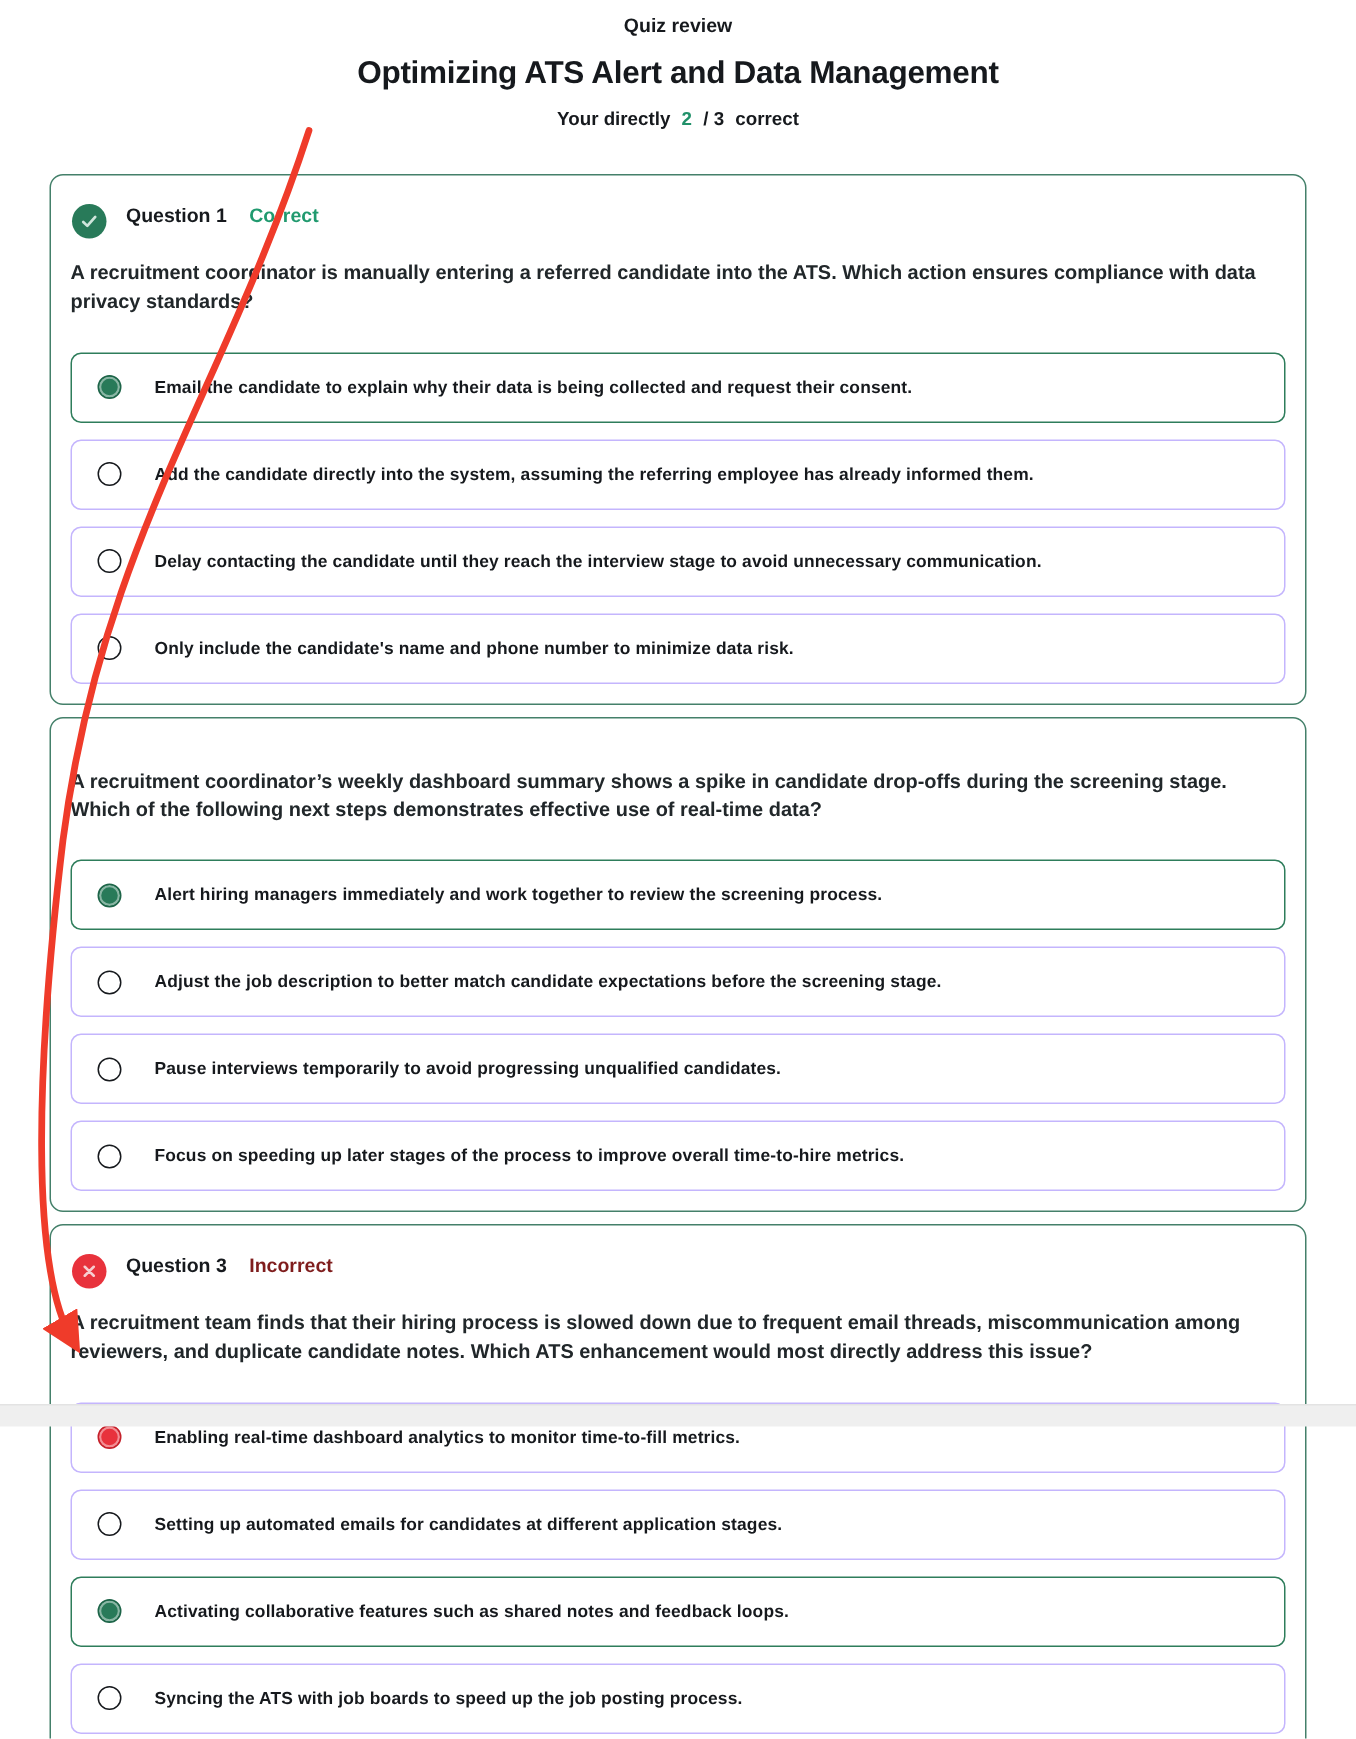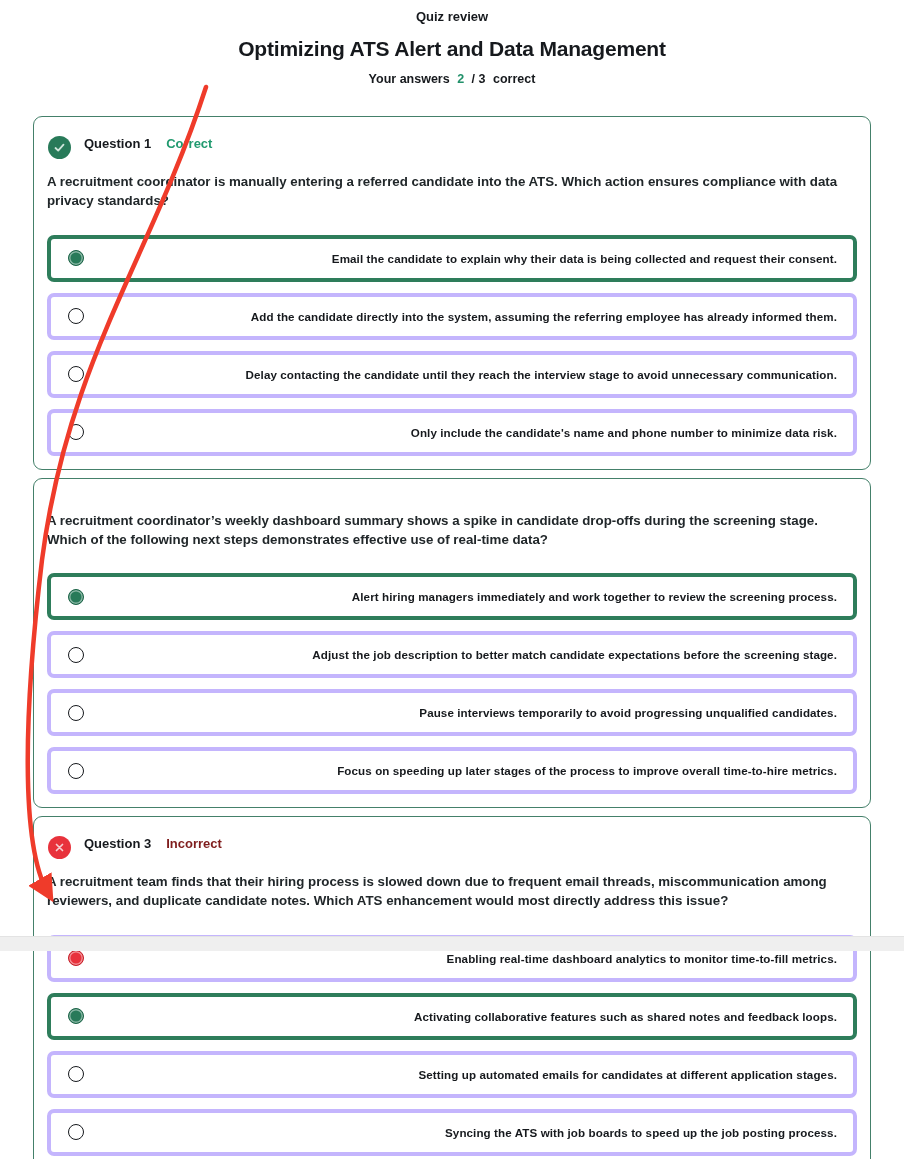--- a/index.html
+++ b/index.html
@@ -48,28 +48,27 @@
   .q-text {
     margin-top:13px;
     font-size:13.3px; font-weight:600; line-height:1.45;
     color:#21272a;
     padding:0 10px 0 0;
   }
 
   .options { margin-top:24px; }
   .opt {
     display:flex; align-items:center; gap:22px;
-    border:4px solid #c4b5fd;
+    border:1px solid #c4b5fd;
     border-radius:7px;
     height:47px;
     padding:0 16px 0 17px;
     margin-bottom:11px;
     background:#fff;
     cursor:pointer;
-    justify-content:space-between;
   }
   .opt:last-child { margin-bottom:0; }
   .opt.sel-correct { border-color:#2e7d5b; }
   .radio {
     width:16px; height:16px; border-radius:50%;
     border:1.4px solid #16191d;
     background:#fff; flex:0 0 auto;
   }
   .opt.sel-correct .radio {
     background:#287a59; border-color:#1d6448;
@@ -95,21 +94,21 @@
 </style>
 </head>
 <body>
 
 <div class="page">
 
   <div class="header">
     <div class="eyebrow">Quiz review</div>
     <div class="title">Optimizing ATS Alert and Data Management</div>
     <div class="score">
-      <span>Your answers</span>
+      <span>Your directly</span>
       <span class="correct-count">2</span>
       <span>/ 3</span>
       <span>correct</span>
     </div>
   </div>
 
   <div class="cards">
 
     <div class="card">
       <div class="q-header">
@@ -173,27 +172,27 @@
         </div>
         <span class="q-label">Question 3</span>
         <span class="q-status incorrect">Incorrect</span>
       </div>
       <div class="q-text">A recruitment team finds that their hiring process is slowed down due to frequent email threads, miscommunication among reviewers, and duplicate candidate notes. Which ATS enhancement would most directly address this issue?</div>
       <div class="options">
         <div class="opt sel-incorrect">
           <span class="radio"></span>
           <span class="opt-text">Enabling real-time dashboard analytics to monitor time-to-fill metrics.</span>
         </div>
+        <div class="opt">
+          <span class="radio"></span>
+          <span class="opt-text">Setting up automated emails for candidates at different application stages.</span>
+        </div>
         <div class="opt sel-correct">
           <span class="radio"></span>
           <span class="opt-text">Activating collaborative features such as shared notes and feedback loops.</span>
-        </div>
-        <div class="opt">
-          <span class="radio"></span>
-          <span class="opt-text">Setting up automated emails for candidates at different application stages.</span>
         </div>
         <div class="opt">
           <span class="radio"></span>
           <span class="opt-text">Syncing the ATS with job boards to speed up the job posting process.</span>
         </div>
       </div>
     </div>
 
   </div>
 

